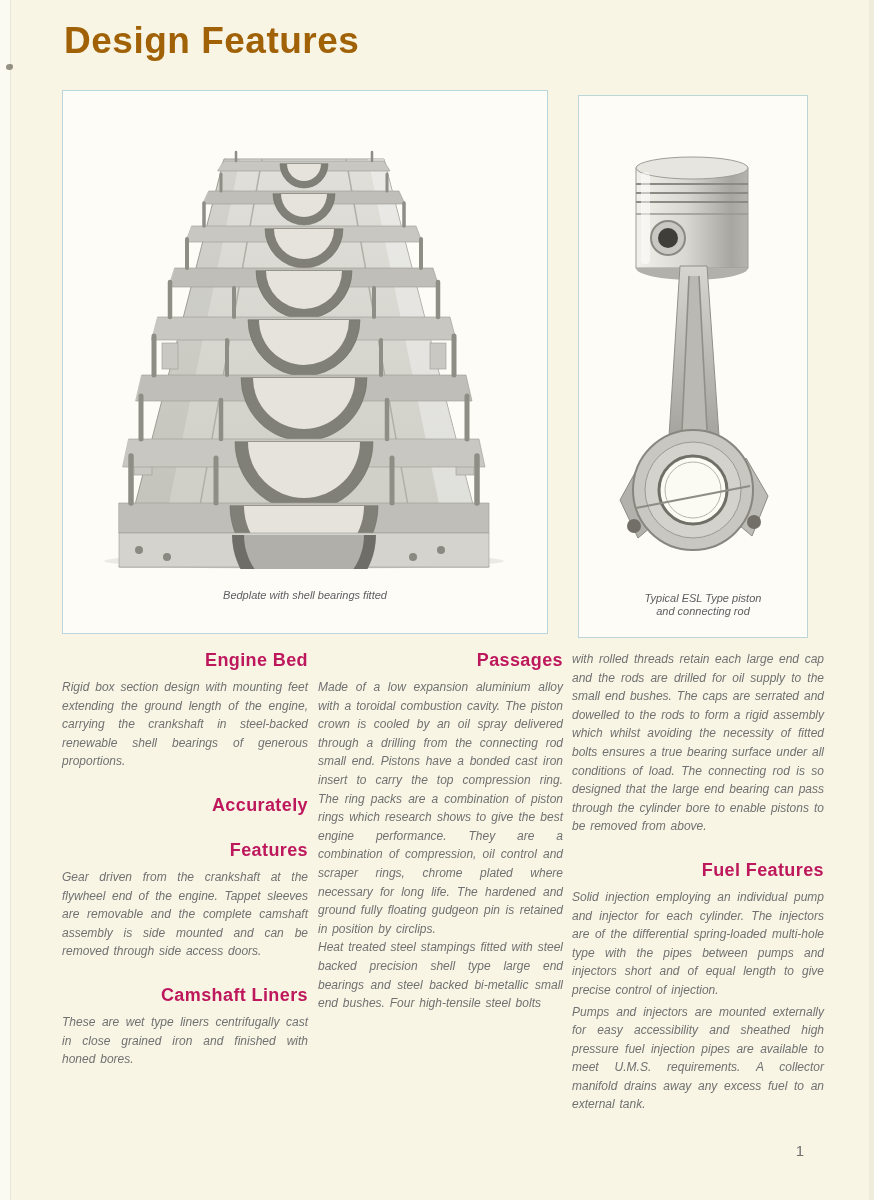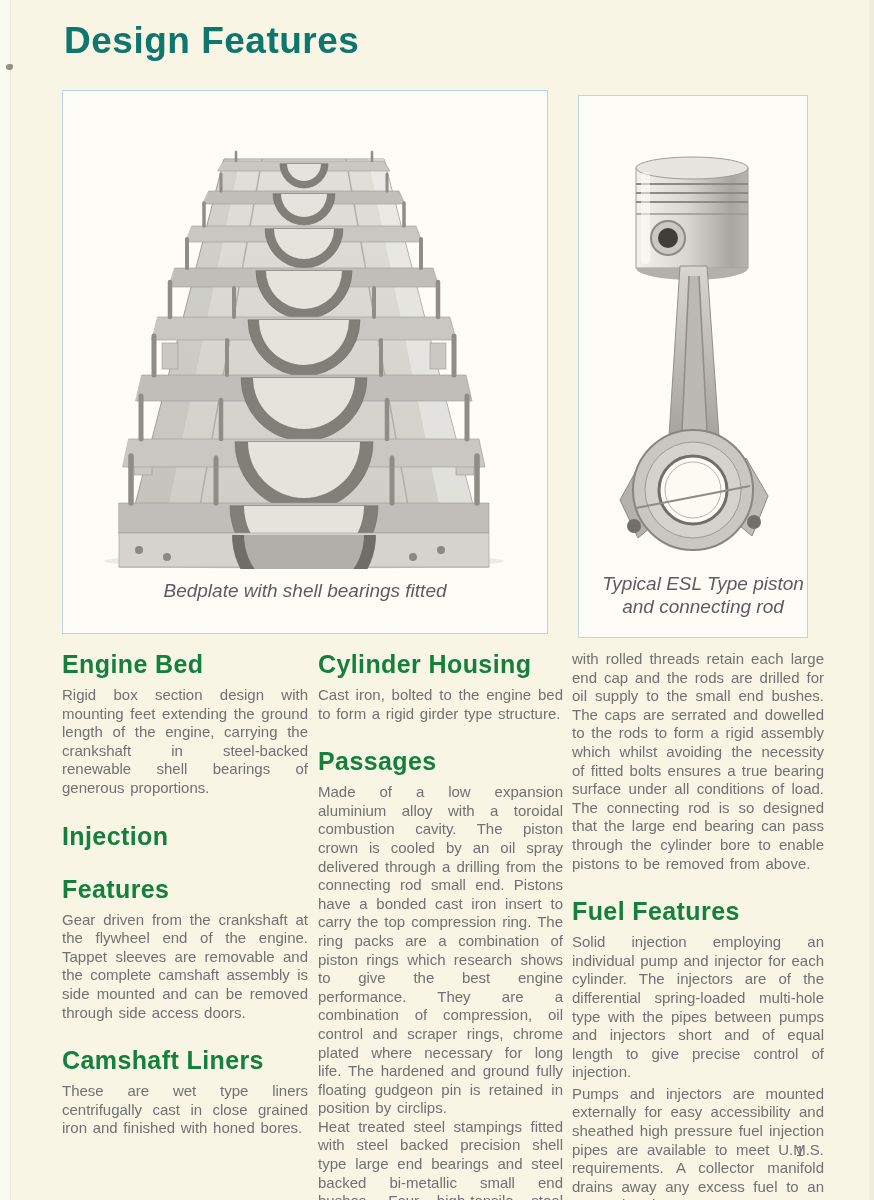--- a/index.html
+++ b/index.html
@@ -10,47 +10,47 @@
   }
   .scan-edge-left{position:absolute;left:0;top:0;width:10px;height:100%;
     background:#fbfaf2;border-right:1px solid #eae6d6;}
   .scan-edge-right{position:absolute;right:0;top:0;width:5px;height:100%;
     background:#efecdc;}
   .speck{position:absolute;left:6px;top:64px;width:7px;height:6px;border-radius:50% 40% 55% 45%;
     background:#6a6658;opacity:.7;}
 
   .title{
     position:absolute;left:64px;top:20px;margin:0;
-    font-size:37px;font-weight:700;color:#0f766e;letter-spacing:.5px;
+    font-size:37px;font-weight:700;color:#a16207;letter-spacing:.5px;
   }
 
   figure{margin:0;position:absolute;background:#fdfcf6;}
   .fig-left{left:62px;top:90px;width:484px;height:542px;border:1px solid #b9d6dc;}
   .fig-right{left:578px;top:95px;width:228px;height:541px;border:1px solid #bdd6da;}
   .photo{position:absolute;left:0;right:0;display:flex;justify-content:center;}
   .fig-left .photo{top:56px;}
   .fig-right .photo{top:38px;}
   figcaption{
     position:absolute;left:0;right:0;text-align:center;
-    font-style:italic;color:#5c5d60;font-size:19px;line-height:1.25;
+    font-style:italic;color:#5c5d60;font-size:11px;line-height:1.25;
   }
   .fig-left figcaption{bottom:30px;}
   .fig-right figcaption{bottom:18px;padding-left:20px;}
 
   .col{position:absolute;top:650px;}
   .col1{left:62px;width:246px;}
   .col2{left:318px;width:245px;}
   .col3{left:572px;width:252px;}
   .col h2{
-    margin:24px 0 7px 0;font-size:25px;font-weight:700;color:#15803d;letter-spacing:.4px;
+    margin:24px 0 7px 0;font-size:18px;font-weight:700;color:#be185d;letter-spacing:.4px;text-align:right;
   }
   .col section:first-child h2{margin-top:0;}
   .col p{
-    margin:0;font-size:15px;line-height:18.6px;color:#717171;
-    text-align:justify;word-spacing:1.5px;
+    margin:0;font-size:12px;line-height:18.6px;color:#717171;
+    text-align:justify;word-spacing:1.5px;font-style:italic;
   }
   .col p + p{margin-top:3px;}
 
   .page-number{
     position:absolute;top:1142px;right:70px;
     font-size:15px;color:#6e6e6e;
   }
 </style>
 </head>
 <body>
@@ -206,37 +206,33 @@
       <span>and connecting rod</span>
     </figcaption>
   </figure>
 
   <div class="col col1">
     <section>
       <h2>Engine Bed</h2>
       <p>Rigid box section design with mounting feet extending the ground length of the engine, carrying the crankshaft in steel-backed renewable shell bearings of generous proportions.</p>
     </section>
     <section>
-      <h2>Injection</h2>
+      <h2>Accurately</h2>
     </section>
     <section>
       <h2>Features</h2>
       <p>Gear driven from the crankshaft at the flywheel end of the engine. Tappet sleeves are removable and the complete camshaft assembly is side mounted and can be removed through side access doors.</p>
     </section>
     <section>
       <h2>Camshaft Liners</h2>
       <p>These are wet type liners centrifugally cast in close grained iron and finished with honed bores.</p>
     </section>
   </div>
 
   <div class="col col2">
-    <section>
-      <h2>Cylinder Housing</h2>
-      <p>Cast iron, bolted to the engine bed to form a rigid girder type structure.</p>
-    </section>
     <section>
       <h2>Passages</h2>
       <p>Made of a low expansion aluminium alloy with a toroidal combustion cavity. The piston crown is cooled by an oil spray delivered through a drilling from the connecting rod small end. Pistons have a bonded cast iron insert to carry the top compression ring. The ring packs are a combination of piston rings which research shows to give the best engine performance. They are a combination of compression, oil control and scraper rings, chrome plated where necessary for long life. The hardened and ground fully floating gudgeon pin is retained in position by circlips.</p>
     </section>
     <section>
       <p>Heat treated steel stampings fitted with steel backed precision shell type large end bearings and steel backed bi-metallic small end bushes. Four high-tensile steel bolts</p>
     </section>
   </div>
 
   <div class="col col3">

